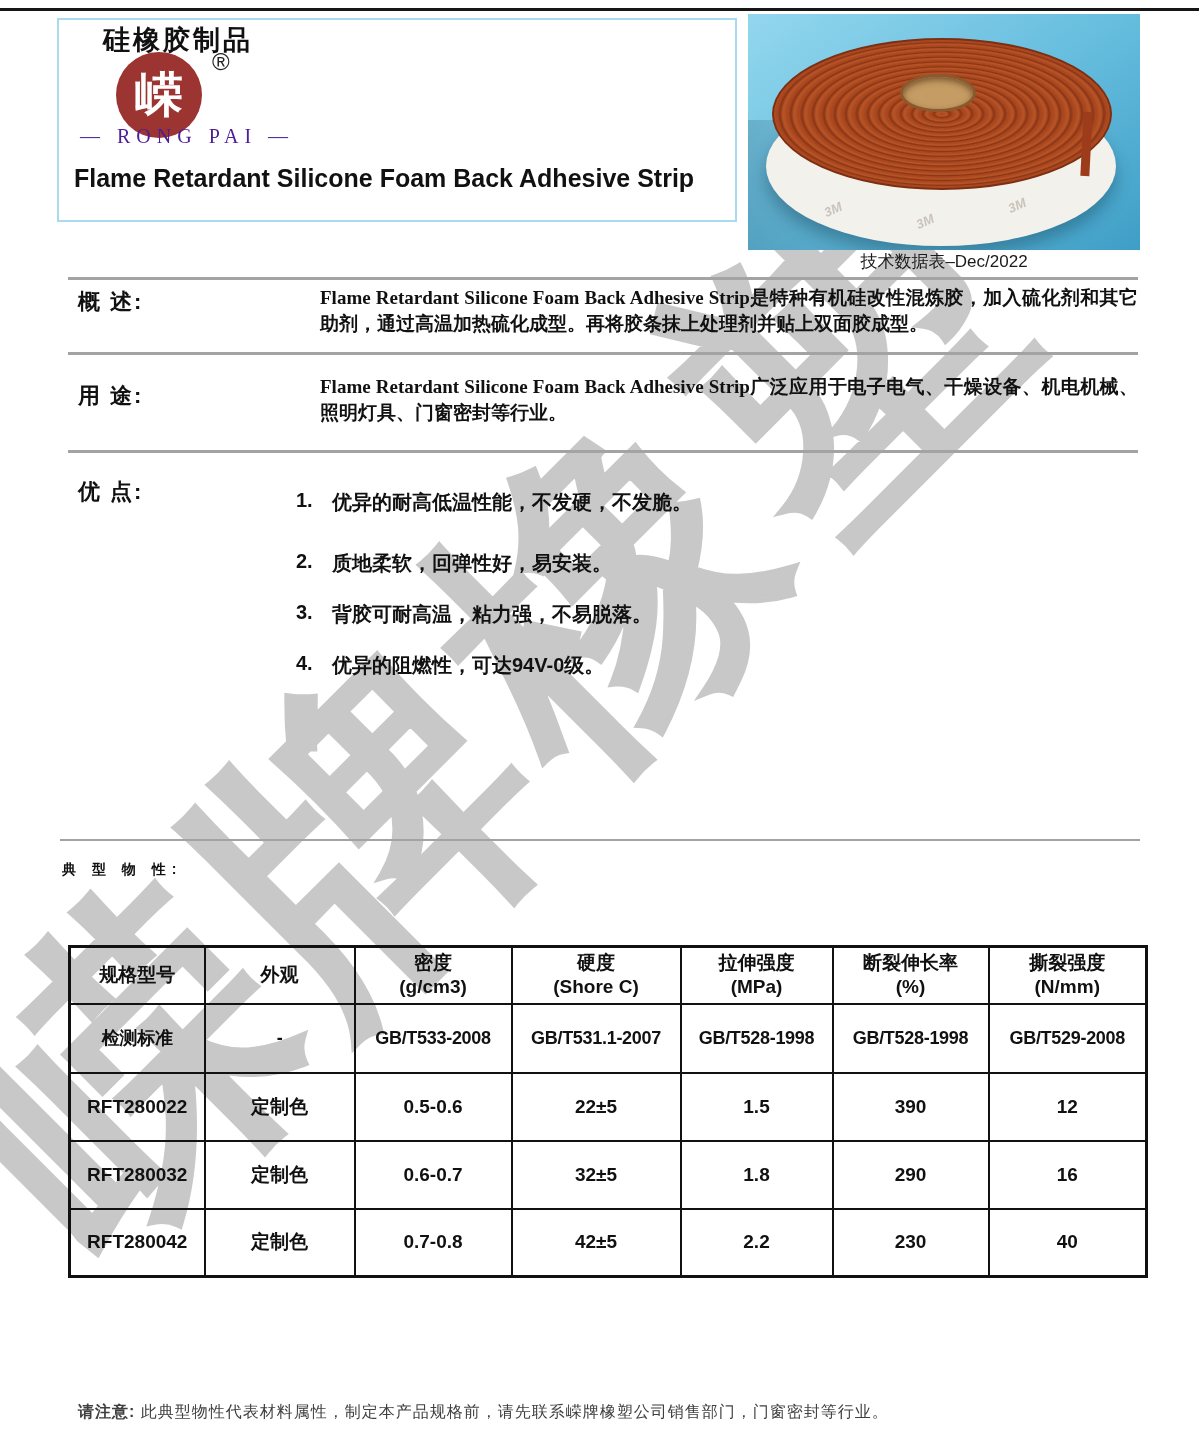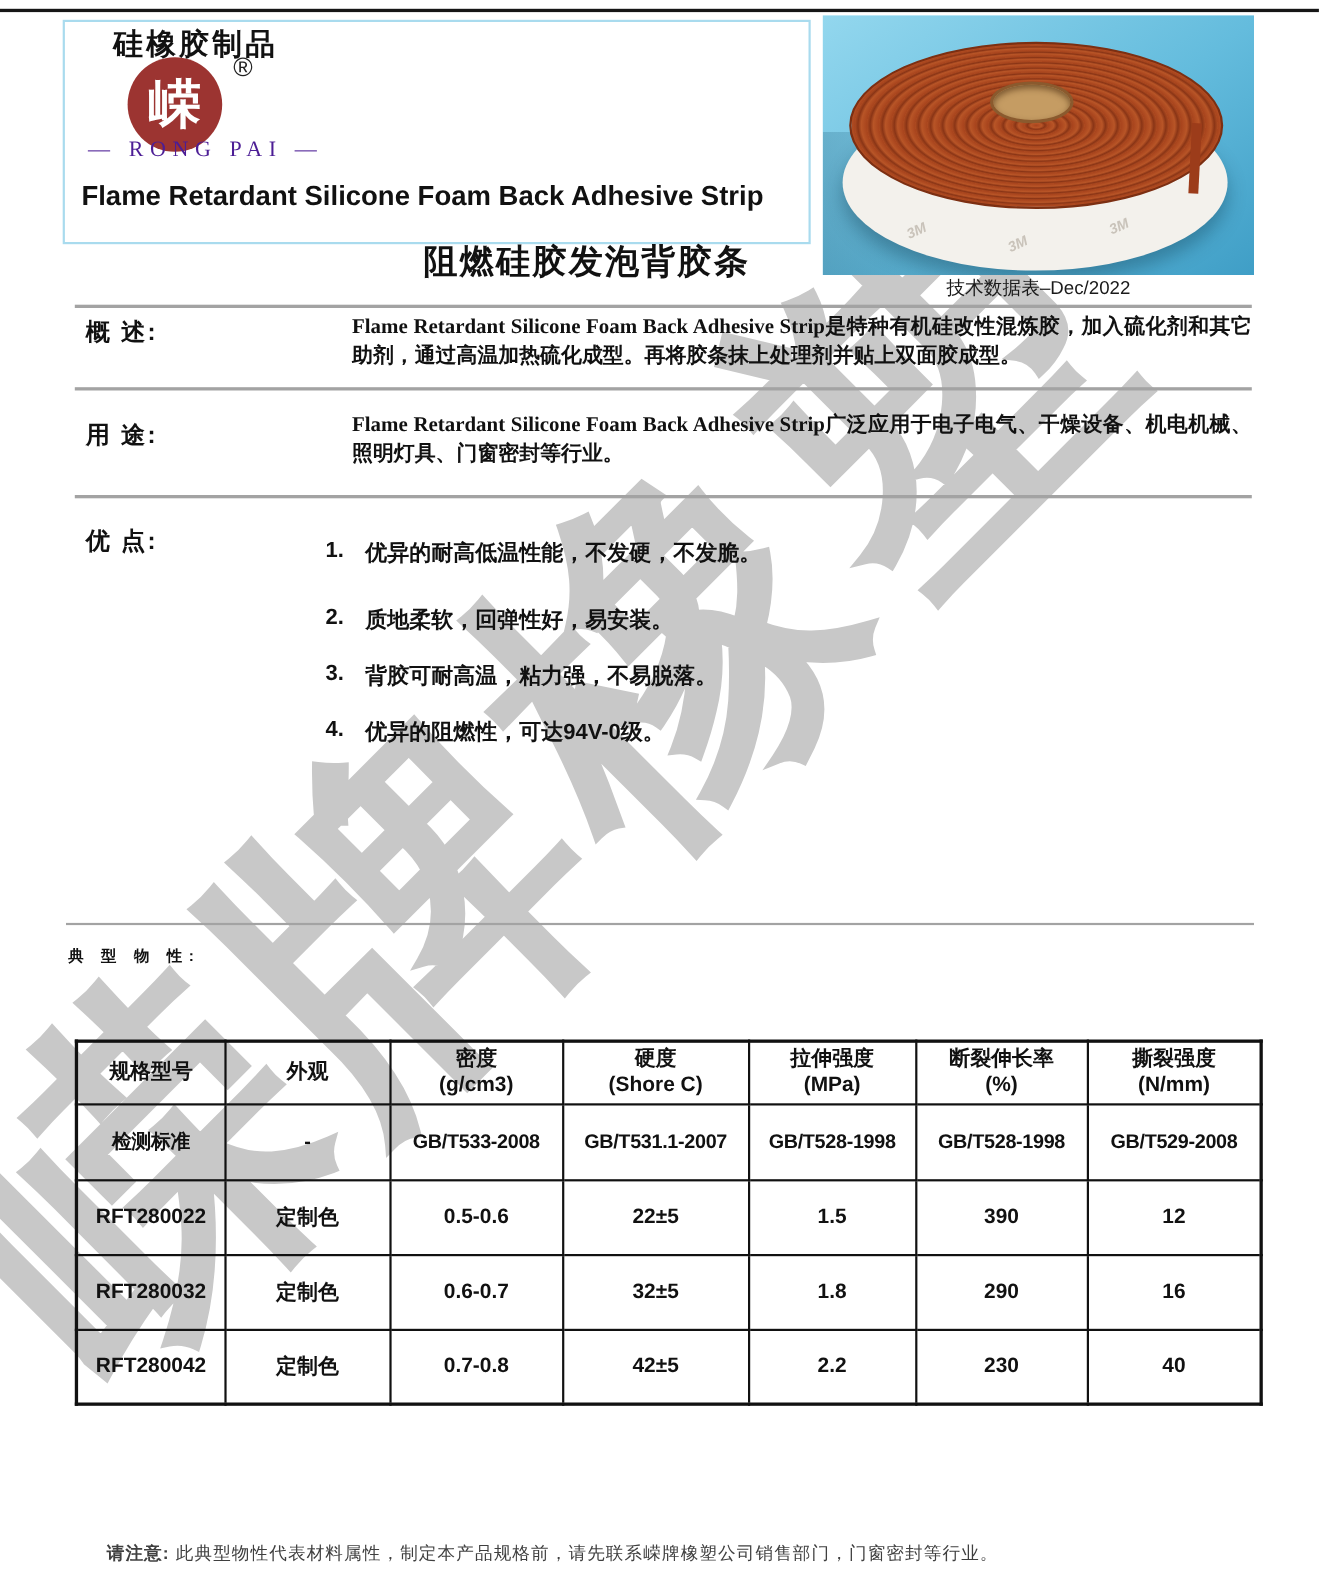--- a/index.html
+++ b/index.html
@@ -95,40 +95,39 @@
   table.props th,table.props td{
     border:2px solid var(--table-border);text-align:center;vertical-align:middle;
     font-weight:bold;padding:0 2px;background:transparent;
   }
   table.props th{height:57px;font-size:19px;line-height:24px;}
   table.props tr.std td{height:69px;font-size:18px;letter-spacing:-0.3px;}
   table.props tr.data td{height:68px;font-size:19px;}
   table.props{border:3px solid var(--table-border);}
   
   .footer-note{position:absolute;left:78px;top:1402px;font-size:16px;color:var(--footer-gray);letter-spacing:1px;}
-  .footer-note b{font-weight:bold;margin-left:19px;}
+  .footer-note b{font-weight:bold;}
 </style>
 </head>
 <body>
 
 <div class="page">
 
   <div class="watermark">嵘牌橡塑</div>
 
   <div class="content">
 
     <div class="top-rule"></div>
 
     <div class="brand-box"></div>
     <div class="brand-top-label">硅橡胶制品</div>
     <div class="logo-circle">嵘</div>
     <div class="registered">®</div>
     <div class="brand-name">— RONG PAI —</div>
     <div class="title-en">Flame Retardant Silicone Foam Back Adhesive Strip</div>
-    <div class="title-zh">阻燃硅胶发泡背胶条</div>
 
     <div class="photo">
       <div class="photo-shade"></div>
       <div class="roll-liner">
         <span class="liner-mark m1">3M</span>
         <span class="liner-mark m2">3M</span>
         <span class="liner-mark m3">3M</span>
       </div>
       <div class="roll-top"></div>
       <div class="roll-hole"></div>

